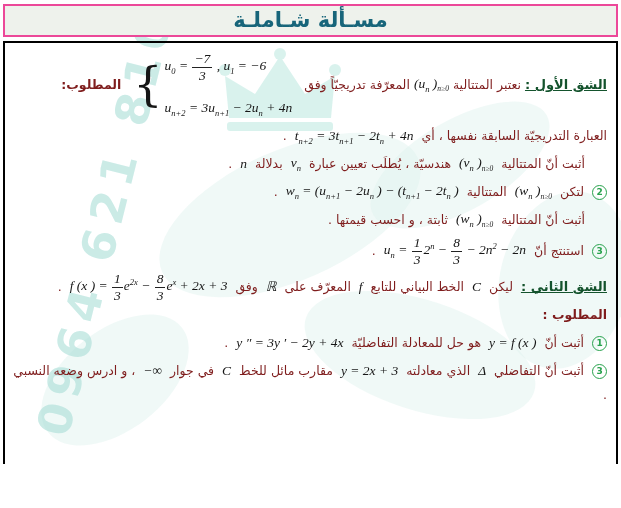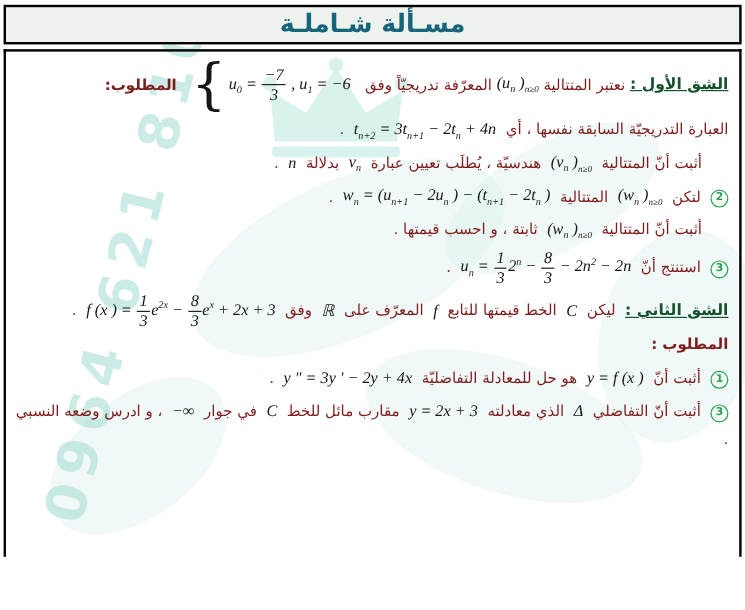--- a/index.html
+++ b/index.html
@@ -17,21 +17,21 @@
   }
   .wm-crown{position:absolute;left:215px;top:48px;opacity:.75;}
   .blob{position:absolute;background:#ddf1ee;border-radius:50%;opacity:.45;}
   .b1{left:150px;top:150px;width:280px;height:130px;transform:rotate(-24deg);}
   .b2{left:300px;top:300px;width:240px;height:110px;transform:rotate(18deg);}
   .b3{left:30px;top:330px;width:170px;height:100px;transform:rotate(-38deg);}
   .b4{left:500px;top:190px;width:130px;height:180px;transform:rotate(14deg);}
   .b5{left:360px;top:120px;width:200px;height:90px;transform:rotate(-30deg);}
   
   .titlebar{
-    position:relative;z-index:1;margin:4px 3px 0 3px;border:2px solid #000000;
+    position:relative;z-index:1;margin:4px 3px 0 3px;border:2px solid #ec4899;
     background:#eef2ec;text-align:center;padding:2px 0 3px 0;
   }
   .title{
     color:#17657a;font-size:21px;font-weight:bold;letter-spacing:1px;
     font-family:"DejaVu Sans",sans-serif;
   }
   
   .content{
     position:relative;z-index:1;margin:4px 3px 0 3px;direction:rtl;
     padding:8px 9px 0 8px;min-height:440px;
@@ -103,20 +103,21 @@
       <span class="t">نعتبر المتتالية</span>
       <span class="m">(u<sub>n</sub> )<sub class="s2">n≥0</sub></span>
       <span class="t">المعرّفة تدريجيّاً وفق</span>
       <span class="sys">
         <span class="brace">{</span>
         <span class="sysrows">
           <span class="m">u<sub>0</sub> = <span class="fr">
                 <span class="nu">−7</span>
                 <span class="de">3</span>
               </span> , u<sub>1</sub> = −6</span>
+          <span class="m">u<sub>n+2</sub> = 3u<sub>n+1</sub> − 2u<sub>n</sub> + 4n</span>
         </span>
       </span>
       <span class="t b">المطلوب:</span>
     </div>
 
     <div class="line">
       <span class="t">العبارة التدريجيّة السابقة نفسها ، أي</span>
       <span class="m">t<sub>n+2</sub> = 3t<sub>n+1</sub> − 2t<sub>n</sub> + 4n</span>
       <span class="t">.</span>
     </div>
@@ -156,21 +157,21 @@
             <span class="nu">8</span>
             <span class="de">3</span>
           </span> − 2n<sup>2</sup> − 2n</span>
       <span class="t">.</span>
     </div>
 
     <div class="line">
       <span class="sec">الشق الثاني :</span>&nbsp;
       <span class="t">ليكن</span>
       <span class="m">C</span>
-      <span class="t">الخط قيمتها للتابع</span>
+      <span class="t">الخط البياني للتابع</span>
       <span class="m">f</span>
       <span class="t">المعرّف على</span>
       <span class="m">ℝ</span>
       <span class="t">وفق</span>
       <span class="m">f (x ) = <span class="fr">
             <span class="nu">1</span>
             <span class="de">3</span>
           </span>e<sup>2x</sup> − <span class="fr">
             <span class="nu">8</span>
             <span class="de">3</span>

